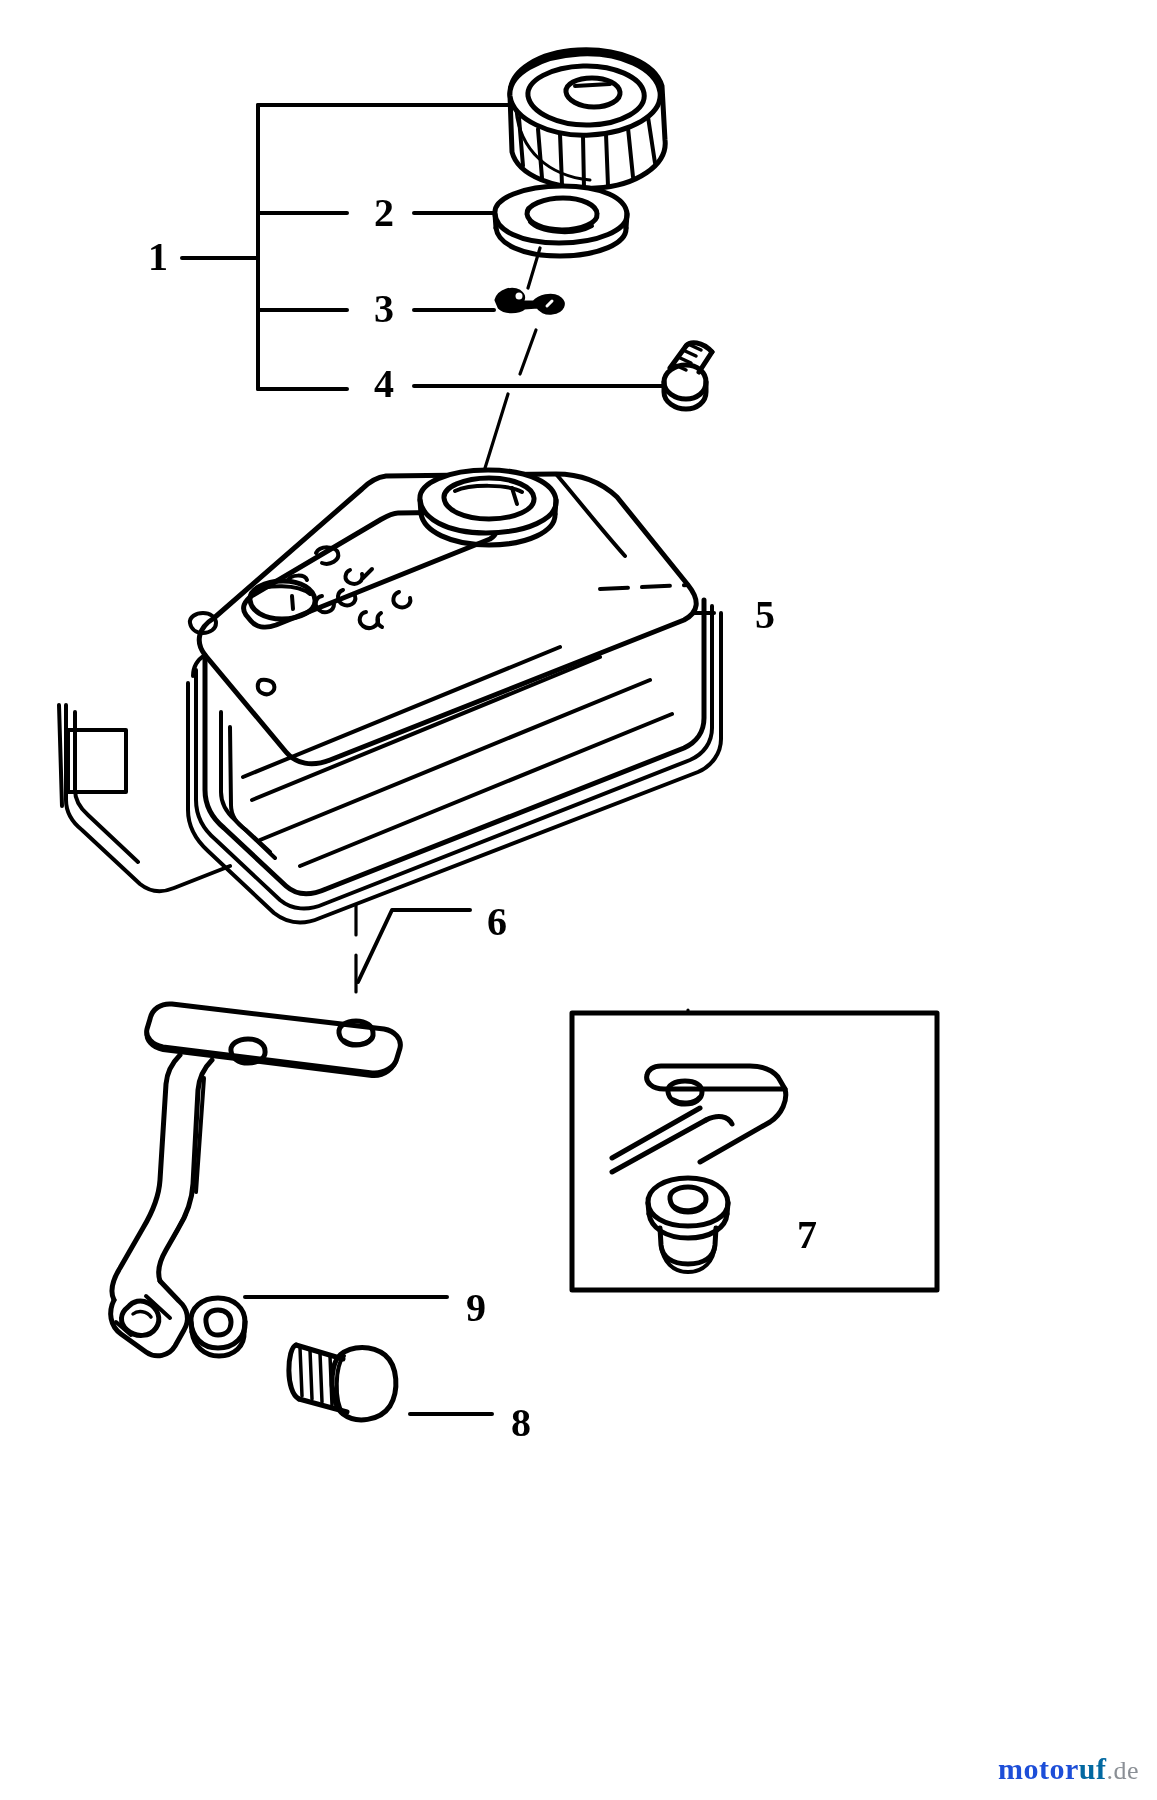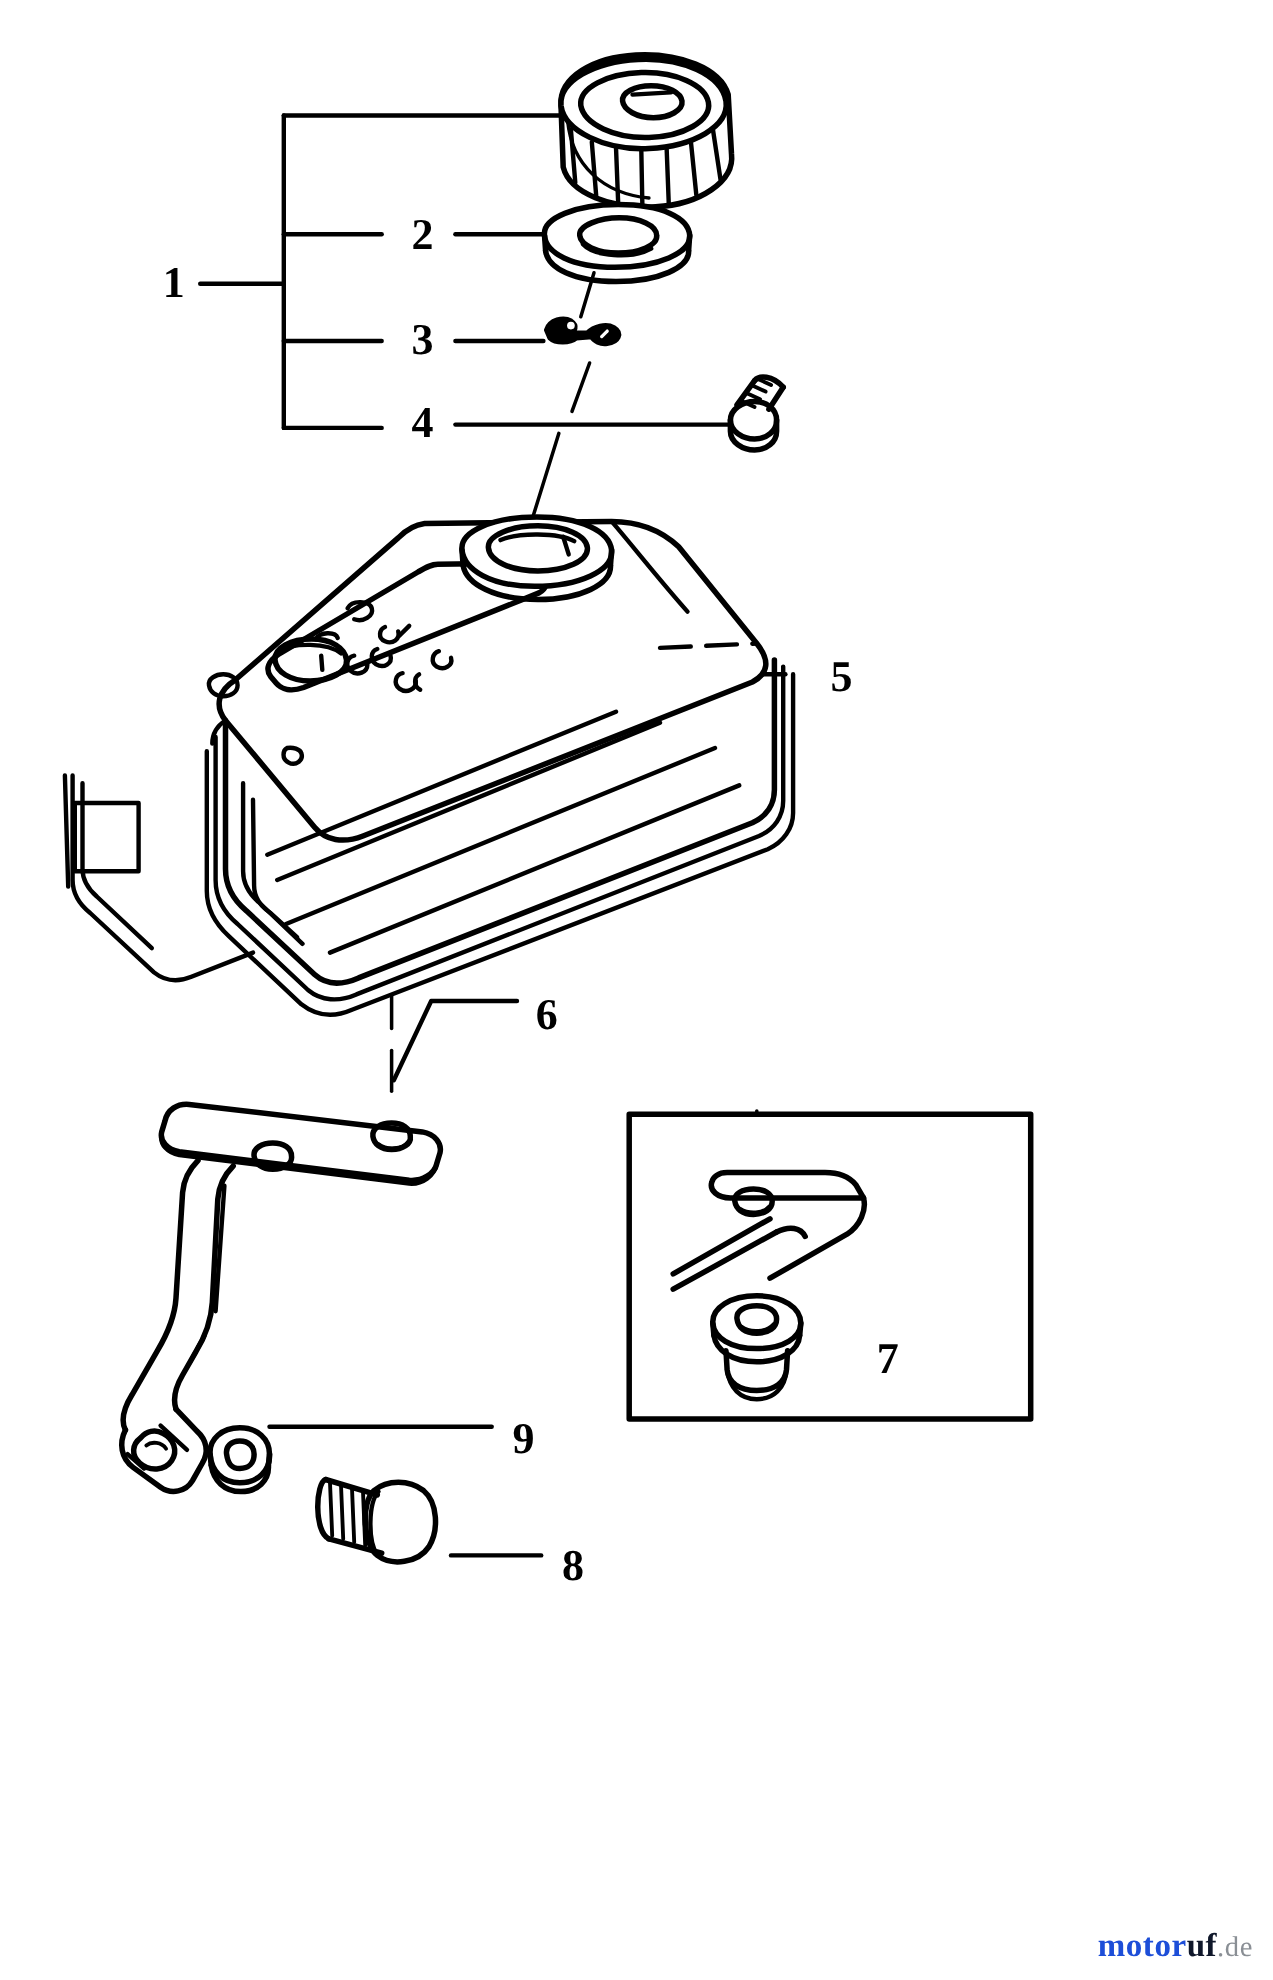--- a/index.html
+++ b/index.html
@@ -39,21 +39,21 @@
     position: absolute;
     right: 18px;
     bottom: 14px;
     font-family: "Liberation Serif", serif;
     font-size: 30px;
     font-weight: 700;
     letter-spacing: 0.5px;
     white-space: nowrap;
   }
   #watermark .wm-moto { color: #1d4ed8; }
-  #watermark .wm-ruf  { color: #0f172a; }
+  #watermark .wm-ruf  { color: #0369a1; }
   #watermark .wm-de   { color: #8a8f95; font-weight: 400; font-size: 26px; }
 </style>
 </head>
 <body>
 
 <div id="page">
 
   <svg id="diagram-svg" viewBox="0 0 1157 1800" xmlns="http://www.w3.org/2000/svg">
     <rect x="0" y="0" width="1157" height="1800" fill="#ffffff"></rect>
 

